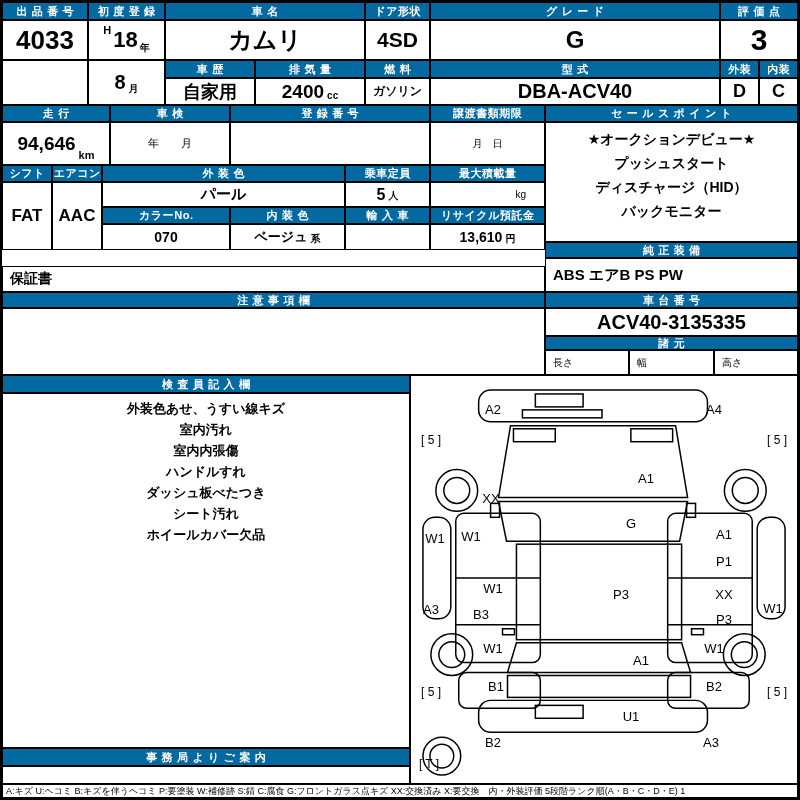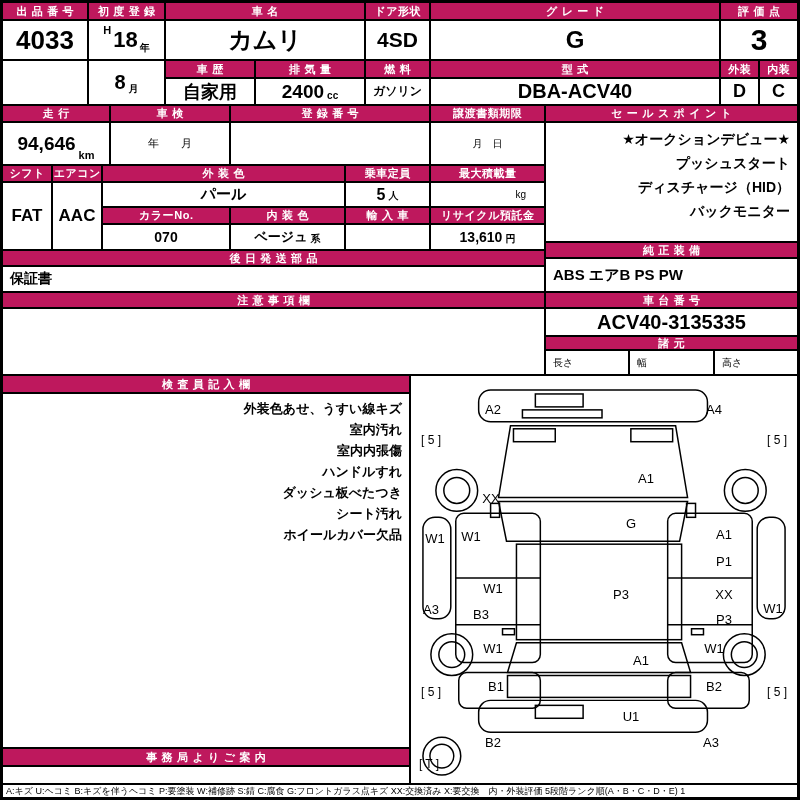--- a/index.html
+++ b/index.html
@@ -1,25 +1,25 @@
 <!DOCTYPE html>
 <html><head>
 <meta charset="utf-8">
 <style>
   *{box-sizing:border-box;margin:0;padding:0}
   html,body{width:800px;height:800px;background:#e8e8e8}
   body{font-family:"Liberation Sans","DejaVu Sans",sans-serif;color:#000}
   .sheet{position:absolute;left:0;top:0;width:800px;height:800px;background:#fff;border:2px solid #000}
   .c{position:absolute;background:#fff;border:1px solid #000;display:flex;align-items:center;justify-content:center;overflow:hidden;font-size:13px}
-  .h{background:#be185d;color:#fff;font-size:11px;font-weight:bold;letter-spacing:.4em;padding-left:.4em}
+  .h{background:#0369a1;color:#fff;font-size:11px;font-weight:bold;letter-spacing:.4em;padding-left:.4em}
   .h.t{letter-spacing:.05em;padding-left:.05em}
   .b{font-weight:bold}
   .lft{justify-content:flex-start;padding-left:7px}
   .rgt{justify-content:flex-end;padding-right:18px}
-  .col{flex-direction:column;align-items:flex-end;justify-content:flex-start;padding:4px 7px}
+  .col{flex-direction:column;align-items:center;justify-content:flex-start;padding:4px 7px}
   .u{font-size:10px;font-weight:bold;margin-left:3px;align-self:flex-end;padding-bottom:3px}
   .sm{font-size:10px}
   .salesline{font-size:14px;font-weight:bold;line-height:24px;white-space:nowrap}
   .insline{font-size:13px;font-weight:bold;line-height:21px;white-space:nowrap}
   .diagram{position:absolute;left:408px;top:373px;width:388px;height:409px;border:1px solid #000;background:#fff}
   .dcode{position:absolute;transform:translate(-50%,-50%);font-weight:normal;font-size:13px;white-space:nowrap}
   .dcode.brk{font-size:12px}
   .legend{font-size:9px;letter-spacing:0;justify-content:flex-start;padding-left:3px;white-space:nowrap}
 </style>
 </head>
@@ -112,21 +112,20 @@
     <span class="u">系</span>
   </div>
   <div class="c h" style="left:343px;top:205px;width:85px;height:17px">輸入車</div>
   <div class="c" style="left:343px;top:222px;width:85px;height:26px"></div>
   <div class="c h t" style="left:428px;top:205px;width:115px;height:17px">リサイクル預託金</div>
   <div class="c" style="left:428px;top:222px;width:115px;height:26px">
     <span class="b" style="font-size:14px">13,610</span>
     <span class="u">円</span>
   </div>
 
-  <div class="c h" style="left:0;top:248px;width:543px;height:16px">後日発送部品</div>
   <div class="c b lft" style="left:0;top:264px;width:543px;height:26px;font-size:14px">保証書</div>
   <div class="c h" style="left:0;top:290px;width:543px;height:16px">注意事項欄</div>
   <div class="c" style="left:0;top:306px;width:543px;height:67px"></div>
 
   <div class="c h" style="left:543px;top:240px;width:253px;height:16px">純正装備</div>
   <div class="c b lft" style="left:543px;top:256px;width:253px;height:34px;font-size:15px">ABS エアB PS PW</div>
   <div class="c h" style="left:543px;top:290px;width:253px;height:16px">車台番号</div>
   <div class="c b" style="left:543px;top:306px;width:253px;height:28px;font-size:20px">ACV40-3135335</div>
   <div class="c h" style="left:543px;top:334px;width:253px;height:14px">諸元</div>
   <div class="c lft sm" style="left:543px;top:348px;width:84px;height:25px">長さ</div>

